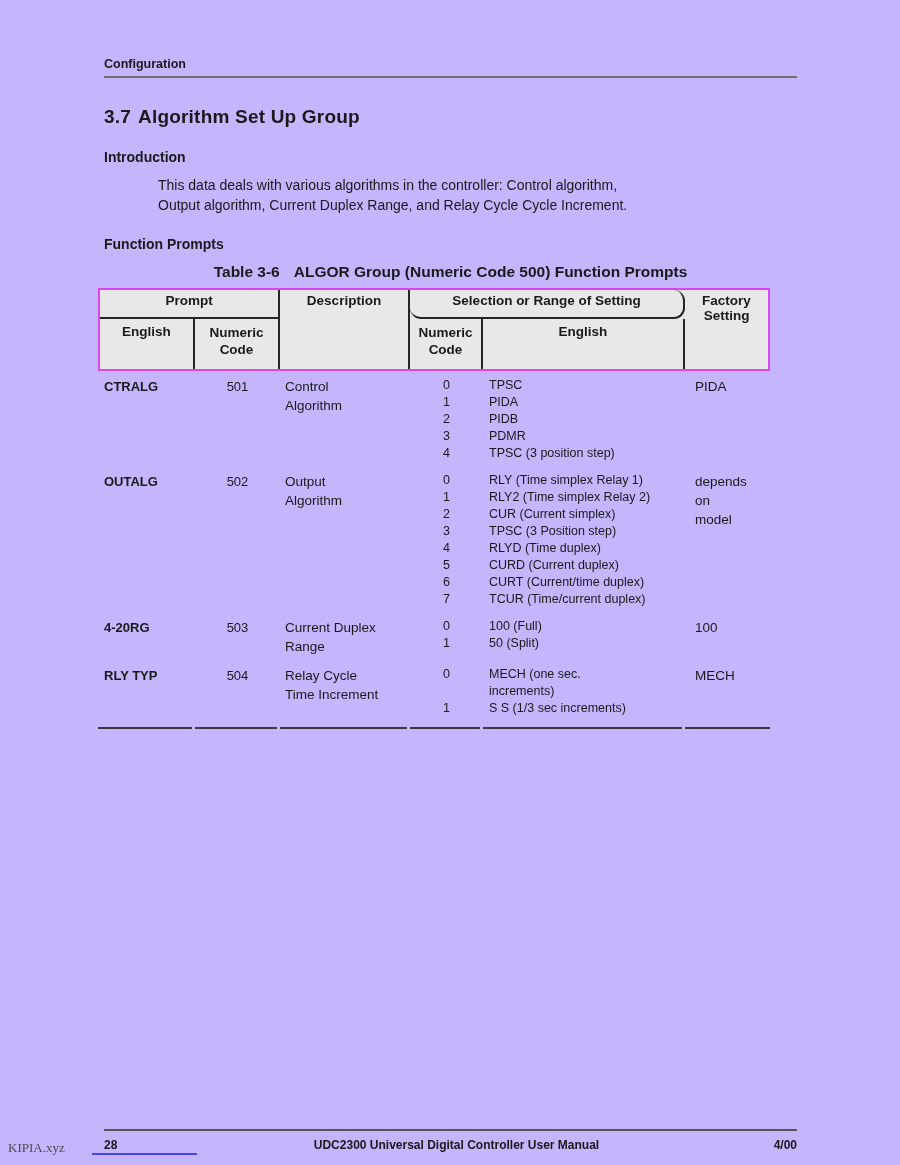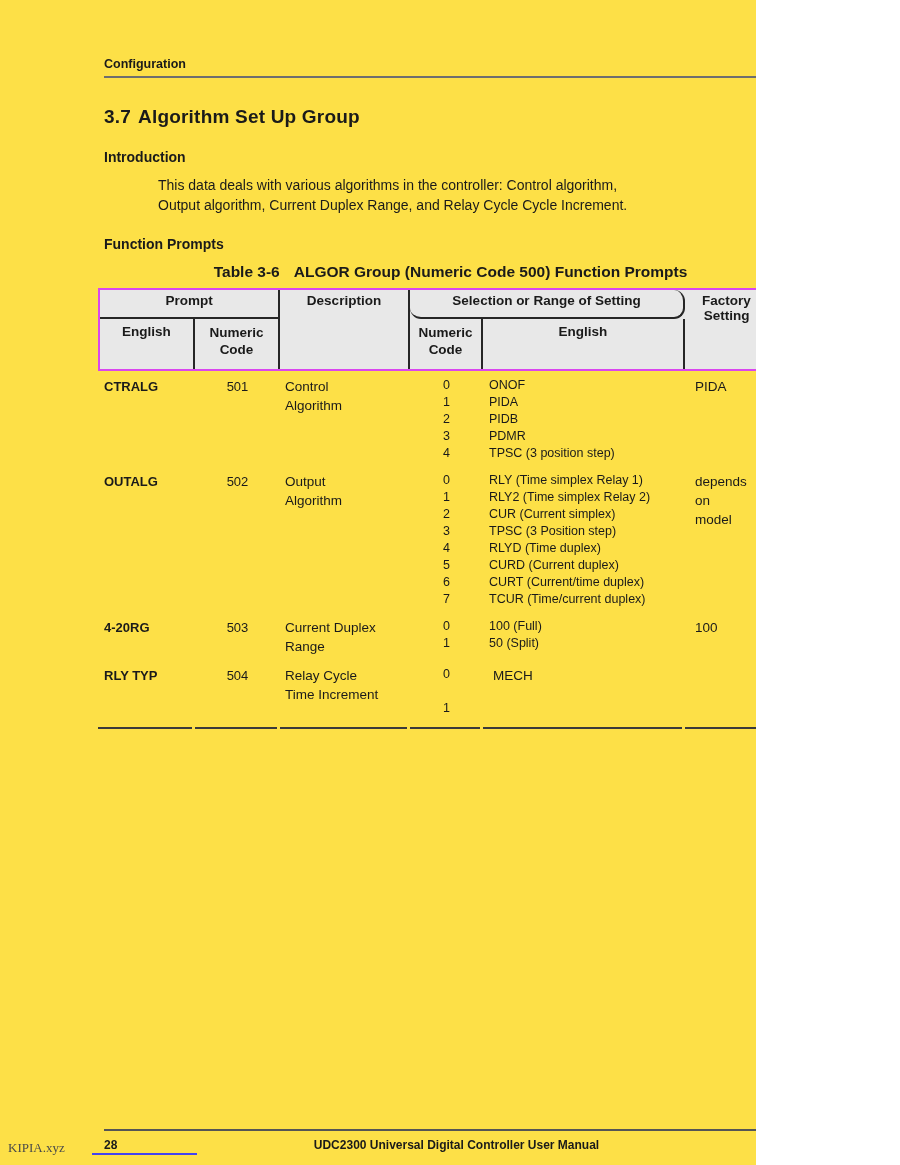--- a/index.html
+++ b/index.html
@@ -1,21 +1,21 @@
 <!DOCTYPE html>
 <html><head>
 <meta charset="utf-8">
 <style>
   * { margin: 0; padding: 0; box-sizing: border-box; }
   html, body { background: #ffffff; }
   .page {
     position: relative;
-    width: 756px;
+    width: 900px;
     height: 1165px;
-    background: #fde047;
+    background: #c4b5fd;
     font-family: "Liberation Sans", sans-serif;
     color: #1a1a1a;
     overflow: hidden;
   }
 
   
   .config-head {
     position: absolute;
     left: 104px; top: 57px;
     width: 693px;
@@ -182,21 +182,21 @@
             <div>Algorithm</div>
           </div>
     <div class="c-selcode">
             <div>0</div>
             <div>1</div>
             <div>2</div>
             <div>3</div>
             <div>4</div>
           </div>
     <div class="c-seleng">
-            <div>ONOF</div>
+            <div>TPSC</div>
             <div>PIDA</div>
             <div>PIDB</div>
             <div>PDMR</div>
             <div>TPSC (3 position step)</div>
           </div>
     <div class="c-factory">
             <div>PIDA</div>
           </div>
   </div>
 
@@ -259,20 +259,25 @@
     <div class="c-code">504</div>
     <div class="c-desc">
             <div>Relay Cycle</div>
             <div>Time Increment</div>
           </div>
     <div class="c-selcode">
             <div>0</div>
             <div>&nbsp;</div>
             <div>1</div>
           </div>
+    <div class="c-seleng">
+            <div>MECH (one sec.</div>
+            <div>increments)</div>
+            <div>S S (1/3 sec increments)</div>
+          </div>
     <div class="c-factory">
             <div>MECH</div>
           </div>
   </div>
 </div>
 
     <div class="t-bottom">
       <div class="seg"></div>
       <div class="seg"></div>
       <div class="seg"></div>

